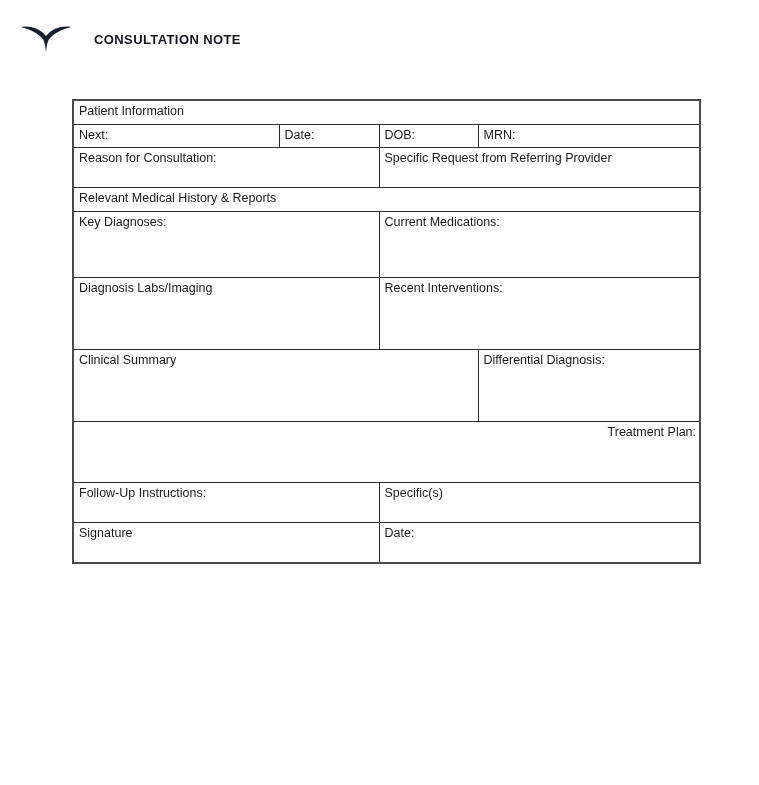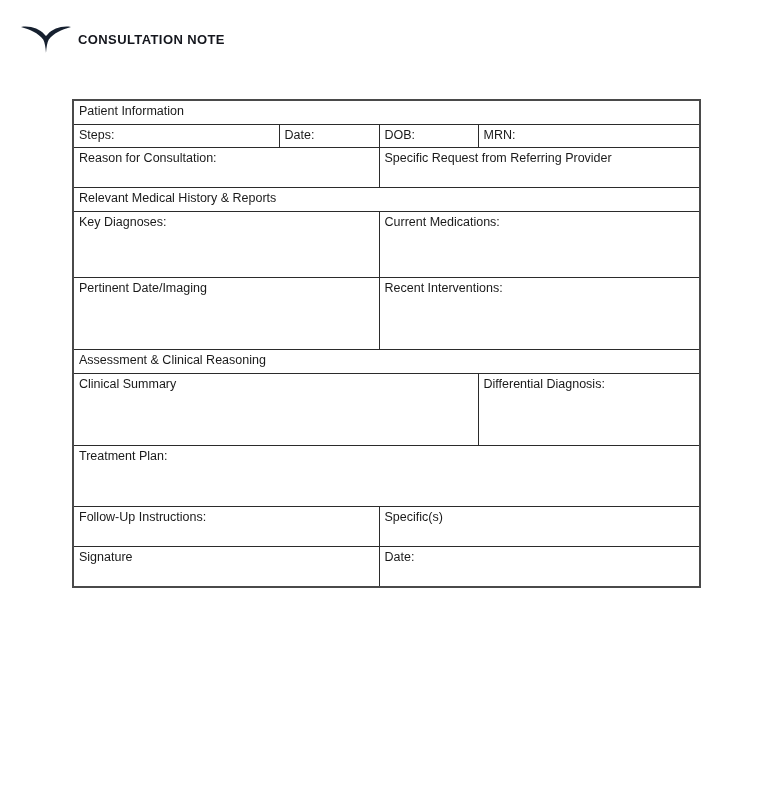--- a/index.html
+++ b/index.html
@@ -26,21 +26,21 @@
     align-items: center;
   }
   .brand-logo {
     margin-left: 20px;
     width: 52px;
     height: 34px;
     display: block;
     flex: 0 0 auto;
   }
   .doc-title {
-    margin-left: 6px;
+    margin-left: 22px;
     font-size: 13px;
     font-weight: bold;
     letter-spacing: 0.4px;
     color: #14161d;
     white-space: nowrap;
   }
 
   
   .form-wrap {
     position: absolute;
@@ -64,21 +64,21 @@
     background: #ffffff;
   }
   td.section-head {
     background: #efefef;
     height: 20px;
   }
   
   tr.r-section   td { height: 20px; }
   tr.r-field-sm  td { height: 19px; }
   tr.r-field-md  td { height: 36px; }
-  tr.r-field-lg  td { height: 57px; }
+  tr.r-field-lg  td { height: 57px; text-align: right; }
   tr.r-field-xl  td { height: 62px; }
   tr.r-field-xxl td { height: 68px; }
 </style>
 </head>
 <body>
 
 <div class="doc-header">
   <svg class="brand-logo" viewBox="0 0 52 34" aria-hidden="true">
     <path d="M1 5 C10 3.5, 19 6.5, 24.5 12.5 C26 14.2, 26 14.2, 27.5 12.5 C33 6.5, 42 3.5, 51 5 C42.5 7.5, 33.5 11, 28.8 17.5 C27.2 20.5, 26.4 25, 26 31 C25.6 25, 24.8 20.5, 23.2 17.5 C18.5 11, 9.5 7.5, 1 5 Z" fill="#16202f"></path>
   </svg>
@@ -92,46 +92,43 @@
       <col style="width:100px">
       <col style="width:99px">
       <col style="width:222px">
     </colgroup>
     <tbody>
 
       <tr class="r-section">
         <td class="section-head" colspan="4">Patient Information</td>
       </tr>
       <tr class="r-field-sm">
-        <td>Steps:</td>
+        <td>Next:</td>
         <td>Date:</td>
         <td>DOB:</td>
         <td>MRN:</td>
       </tr>
 
       <tr class="r-field-md">
         <td colspan="2">Reason for Consultation:</td>
         <td colspan="2">Specific Request from Referring Provider</td>
       </tr>
 
       <tr class="r-section">
         <td class="section-head" colspan="4">Relevant Medical History &amp; Reports</td>
       </tr>
       <tr class="r-field-xl">
         <td colspan="2">Key Diagnoses:</td>
         <td colspan="2">Current Medications:</td>
       </tr>
       <tr class="r-field-xxl">
-        <td colspan="2">Pertinent Date/Imaging</td>
+        <td colspan="2">Diagnosis Labs/Imaging</td>
         <td colspan="2">Recent Interventions:</td>
       </tr>
 
-      <tr class="r-section">
-        <td class="section-head" colspan="4">Assessment &amp; Clinical Reasoning</td>
-      </tr>
       <tr class="r-field-xxl">
         <td colspan="3">Clinical Summary</td>
         <td>Differential Diagnosis:</td>
       </tr>
 
       <tr class="r-field-lg">
         <td colspan="4">Treatment Plan:</td>
       </tr>
       <tr class="r-field-md">
         <td colspan="2">Follow-Up Instructions:</td>

